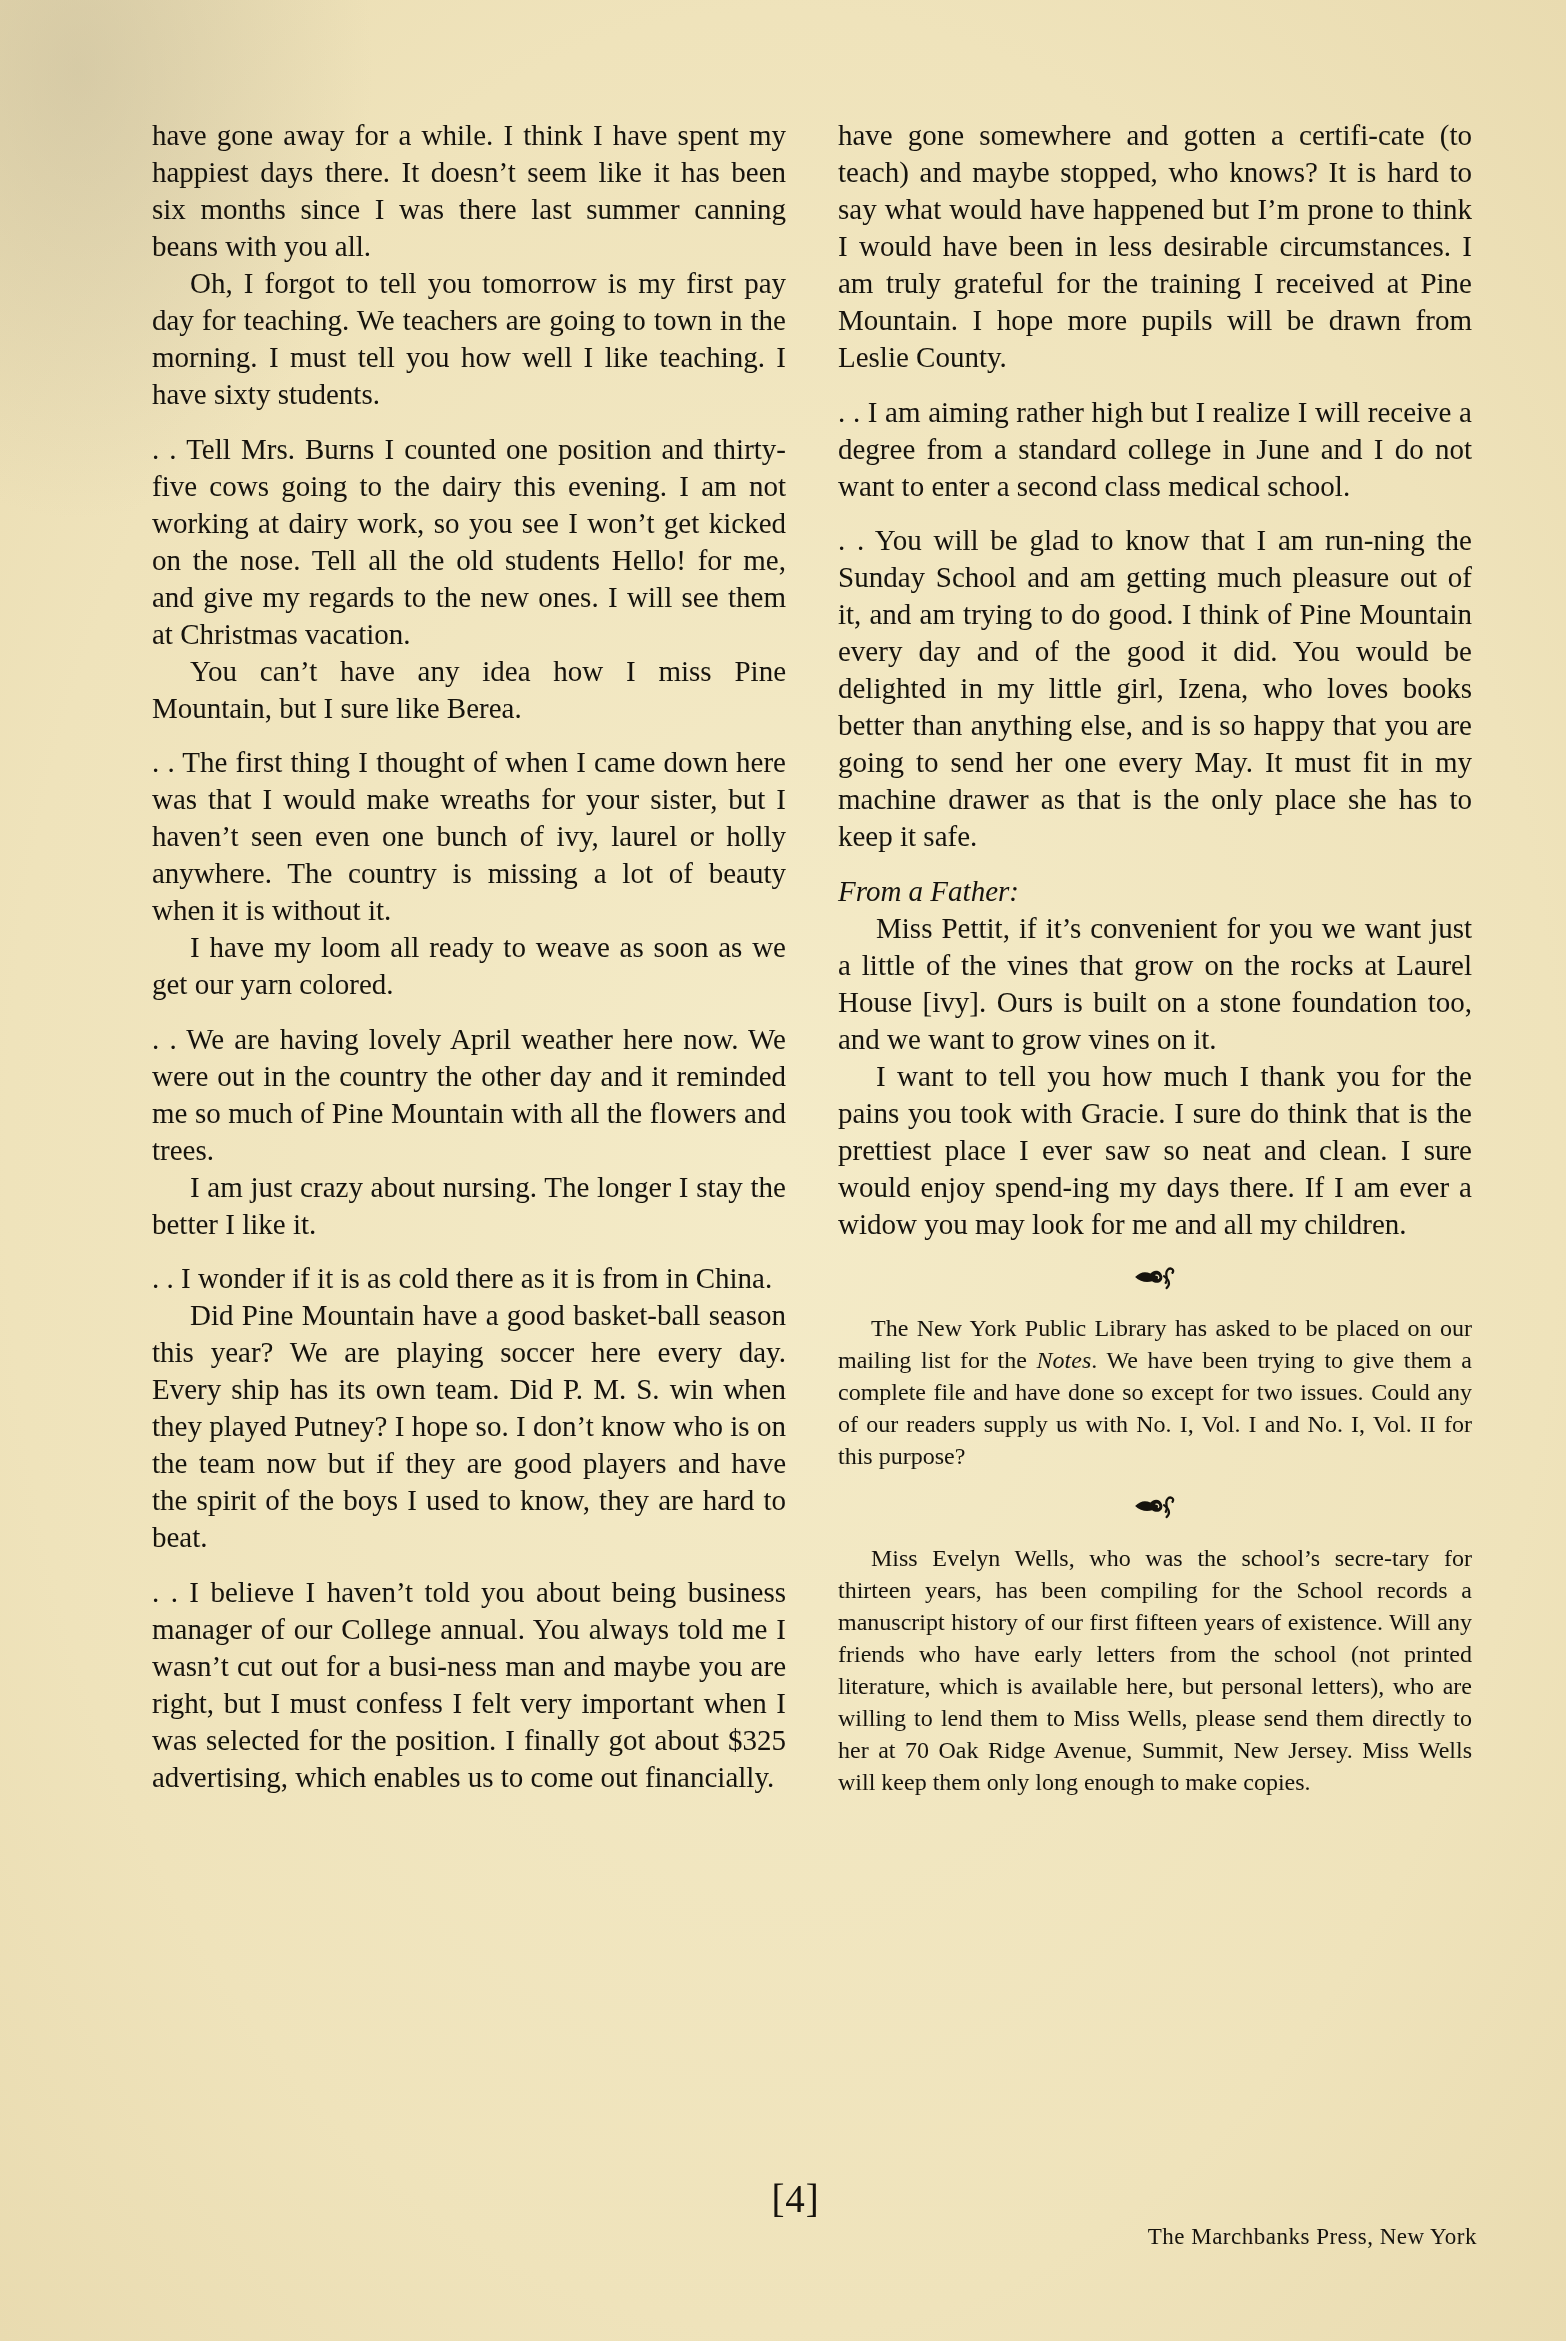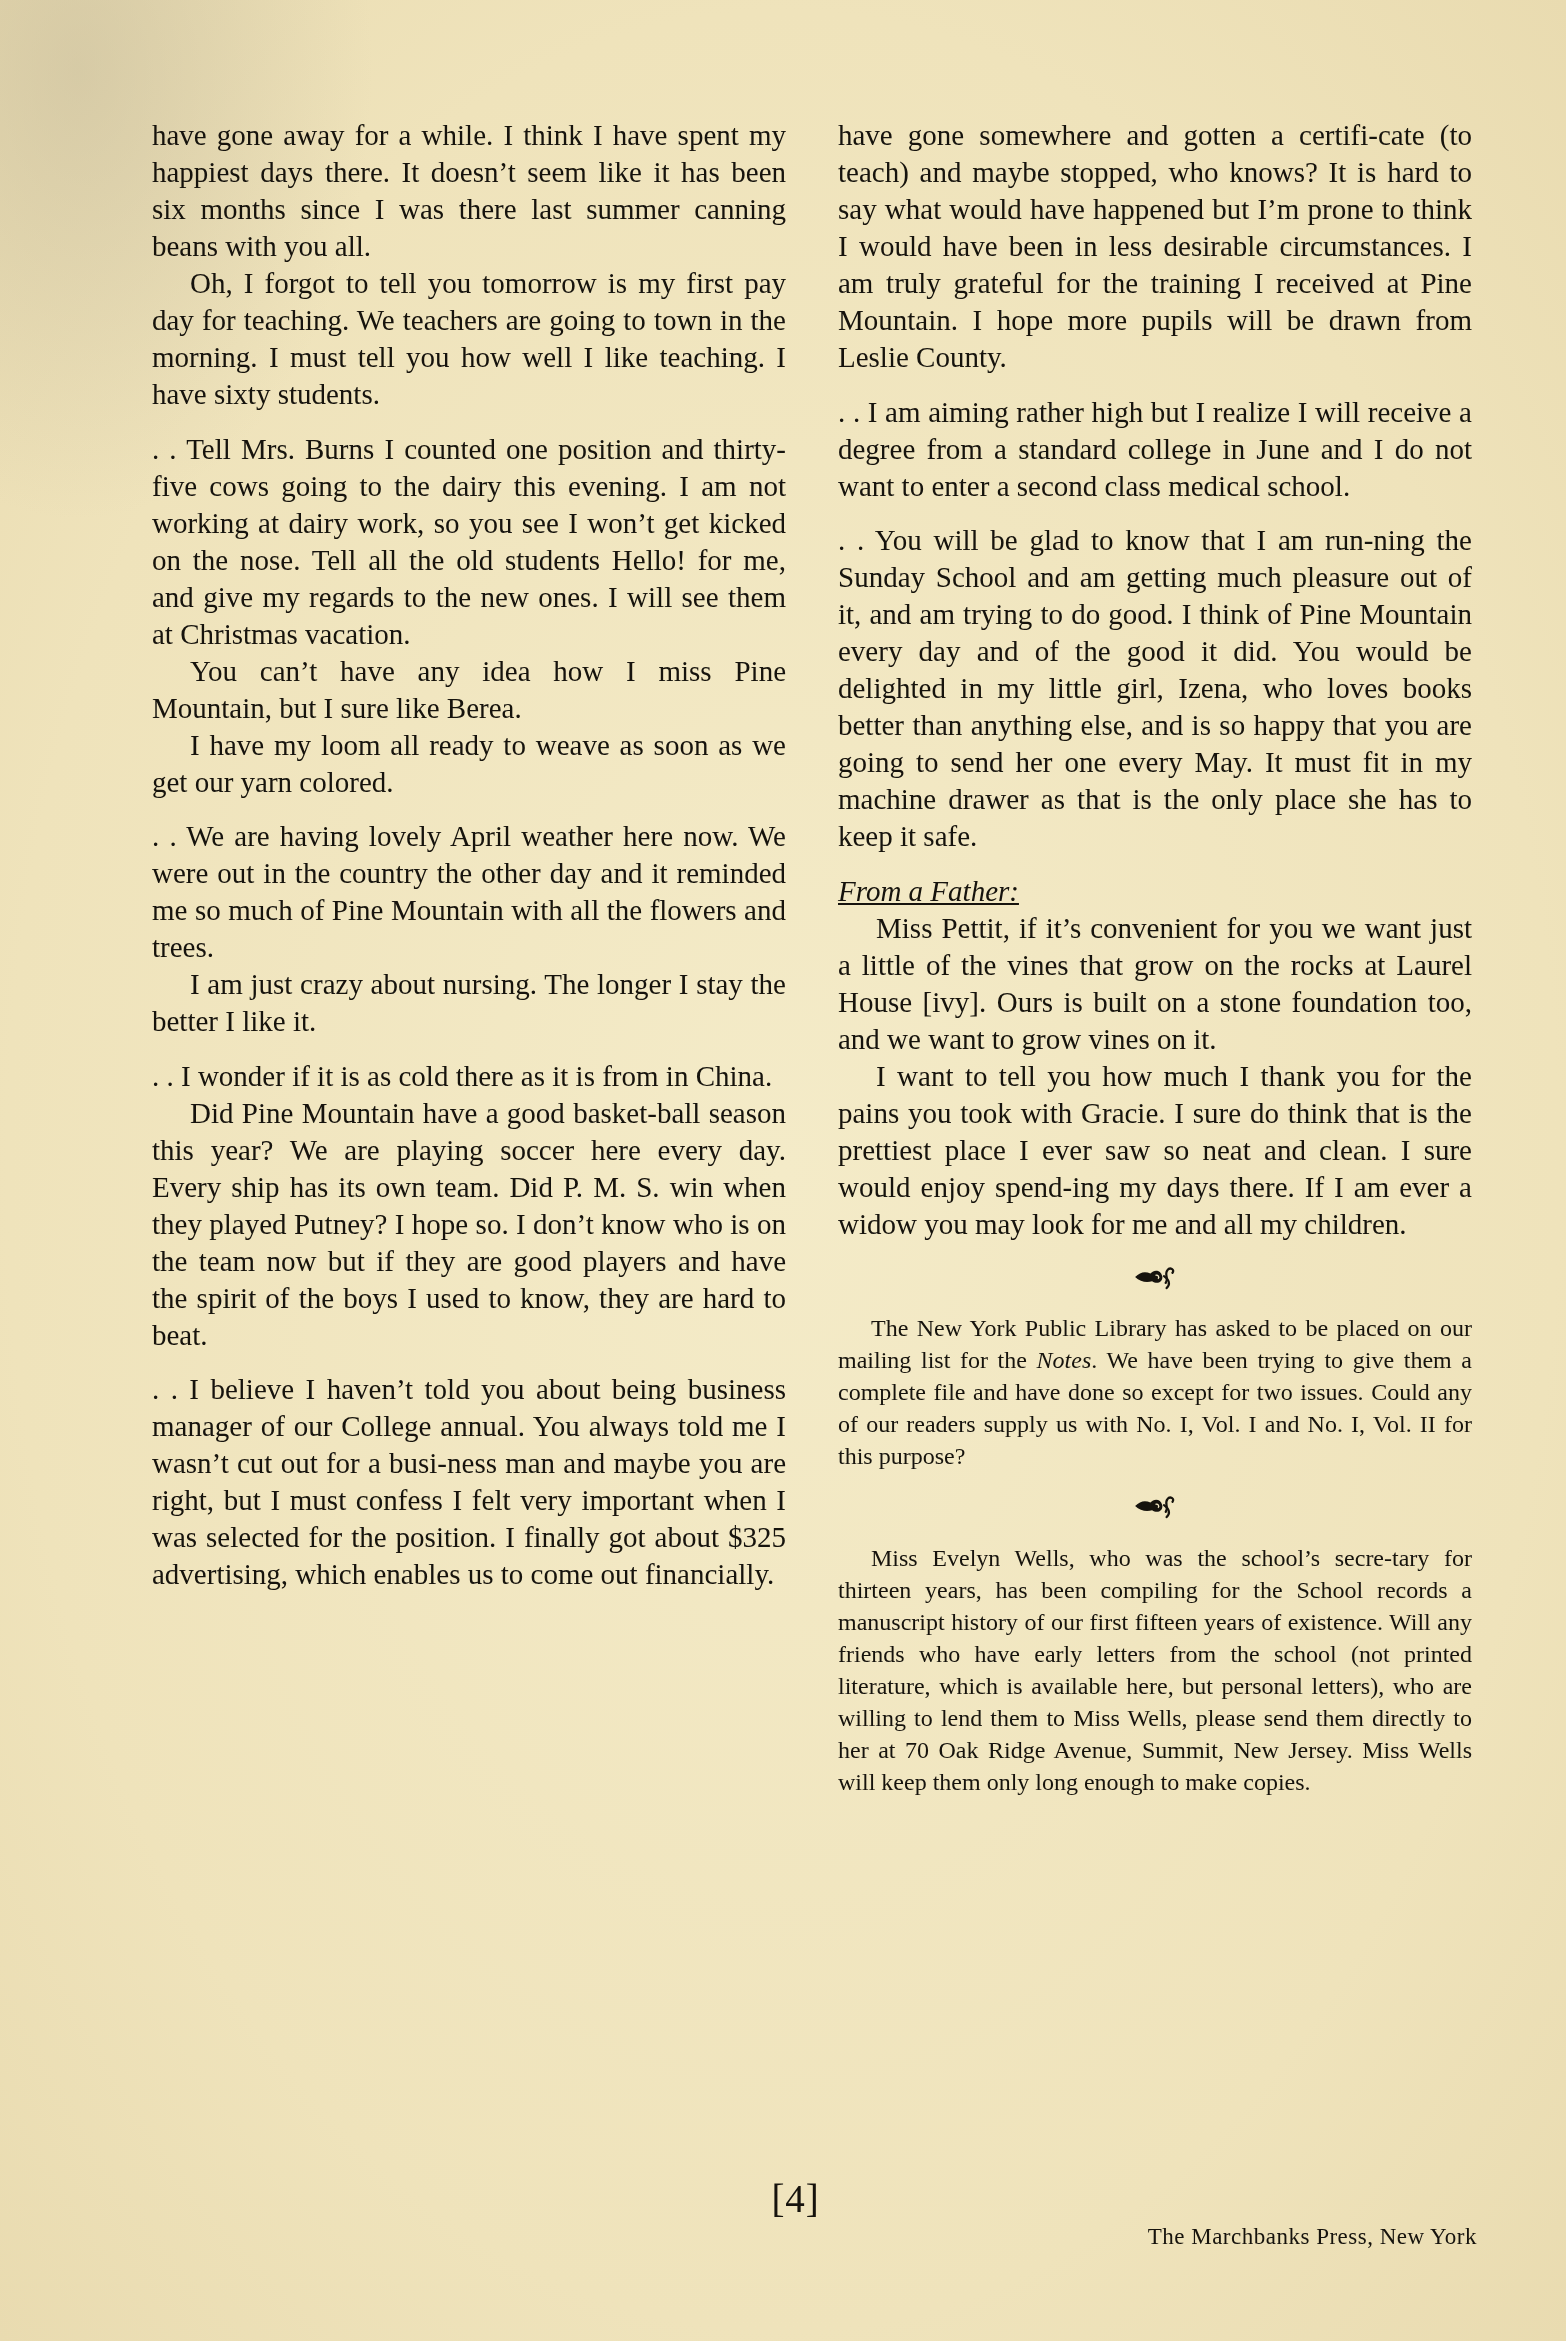--- a/index.html
+++ b/index.html
@@ -43,21 +43,20 @@
     .column p.gap {
       margin-top: 17.5px;
     }
     .column p.lastline-left {
       text-align-last: left;
     }
     .heading-italic {
       font-style: italic;
       margin-top: 17.5px !important;
       text-align: left;
-      text-decoration: underline;
     }
     .small {
       font-size: 24px;
       line-height: 32px;
     }
     .ornament {
       display: block;
       text-align: center;
       height: 35px;
       margin: 19px 0 15.8px 0;
@@ -92,20 +91,21 @@
 </head>
 <body>
 
 <div class="page">
 
   <div class="column col-left">
     <p>have gone away for a while. I think I have spent my happiest days there. It doesn’t seem like it has been six months since I was there last summer canning beans with you all.</p>
     <p class="indent lastline-left">Oh, I forgot to tell you tomorrow is my first pay day for teaching. We teachers are going to town in the morning. I must tell you how well I like teaching. I have sixty students.</p>
     <p class="gap lastline-left">. . Tell Mrs. Burns I counted one position and thirty-five cows going to the dairy this evening. I am not working at dairy work, so you see I won’t get kicked on the nose. Tell all the old students Hello! for me, and give my regards to the new ones. I will see them at Christmas vacation.</p>
     <p class="indent lastline-left">You can’t have any idea how I miss Pine Mountain, but I sure like Berea.</p>
+    <p class="gap lastline-left">. . The first thing I thought of when I came down here was that I would make wreaths for your sister, but I haven’t seen even one bunch of ivy, laurel or holly anywhere. The country is missing a lot of beauty when it is without it.</p>
     <p class="indent lastline-left">I have my loom all ready to weave as soon as we get our yarn colored.</p>
     <p class="gap lastline-left">. . We are having lovely April weather here now. We were out in the country the other day and it reminded me so much of Pine Mountain with all the flowers and trees.</p>
     <p class="indent lastline-left">I am just crazy about nursing. The longer I stay the better I like it.</p>
     <p class="gap lastline-left">. . I wonder if it is as cold there as it is from in China.</p>
     <p class="indent lastline-left">Did Pine Mountain have a good basket-ball season this year? We are playing soccer here every day. Every ship has its own team. Did P. M. S. win when they played Putney? I hope so. I don’t know who is on the team now but if they are good players and have the spirit of the boys I used to know, they are hard to beat.</p>
     <p class="gap lastline-left">. . I believe I haven’t told you about being business manager of our College annual. You always told me I wasn’t cut out for a busi-ness man and maybe you are right, but I must confess I felt very important when I was selected for the position. I finally got about $325 advertising, which enables us to come out financially.</p>
   </div>
 
   <div class="column col-right">
     <p class="lastline-left">have gone somewhere and gotten a certifi-cate (to teach) and maybe stopped, who knows? It is hard to say what would have happened but I’m prone to think I would have been in less desirable circumstances. I am truly grateful for the training I received at Pine Mountain. I hope more pupils will be drawn from Leslie County.</p>

